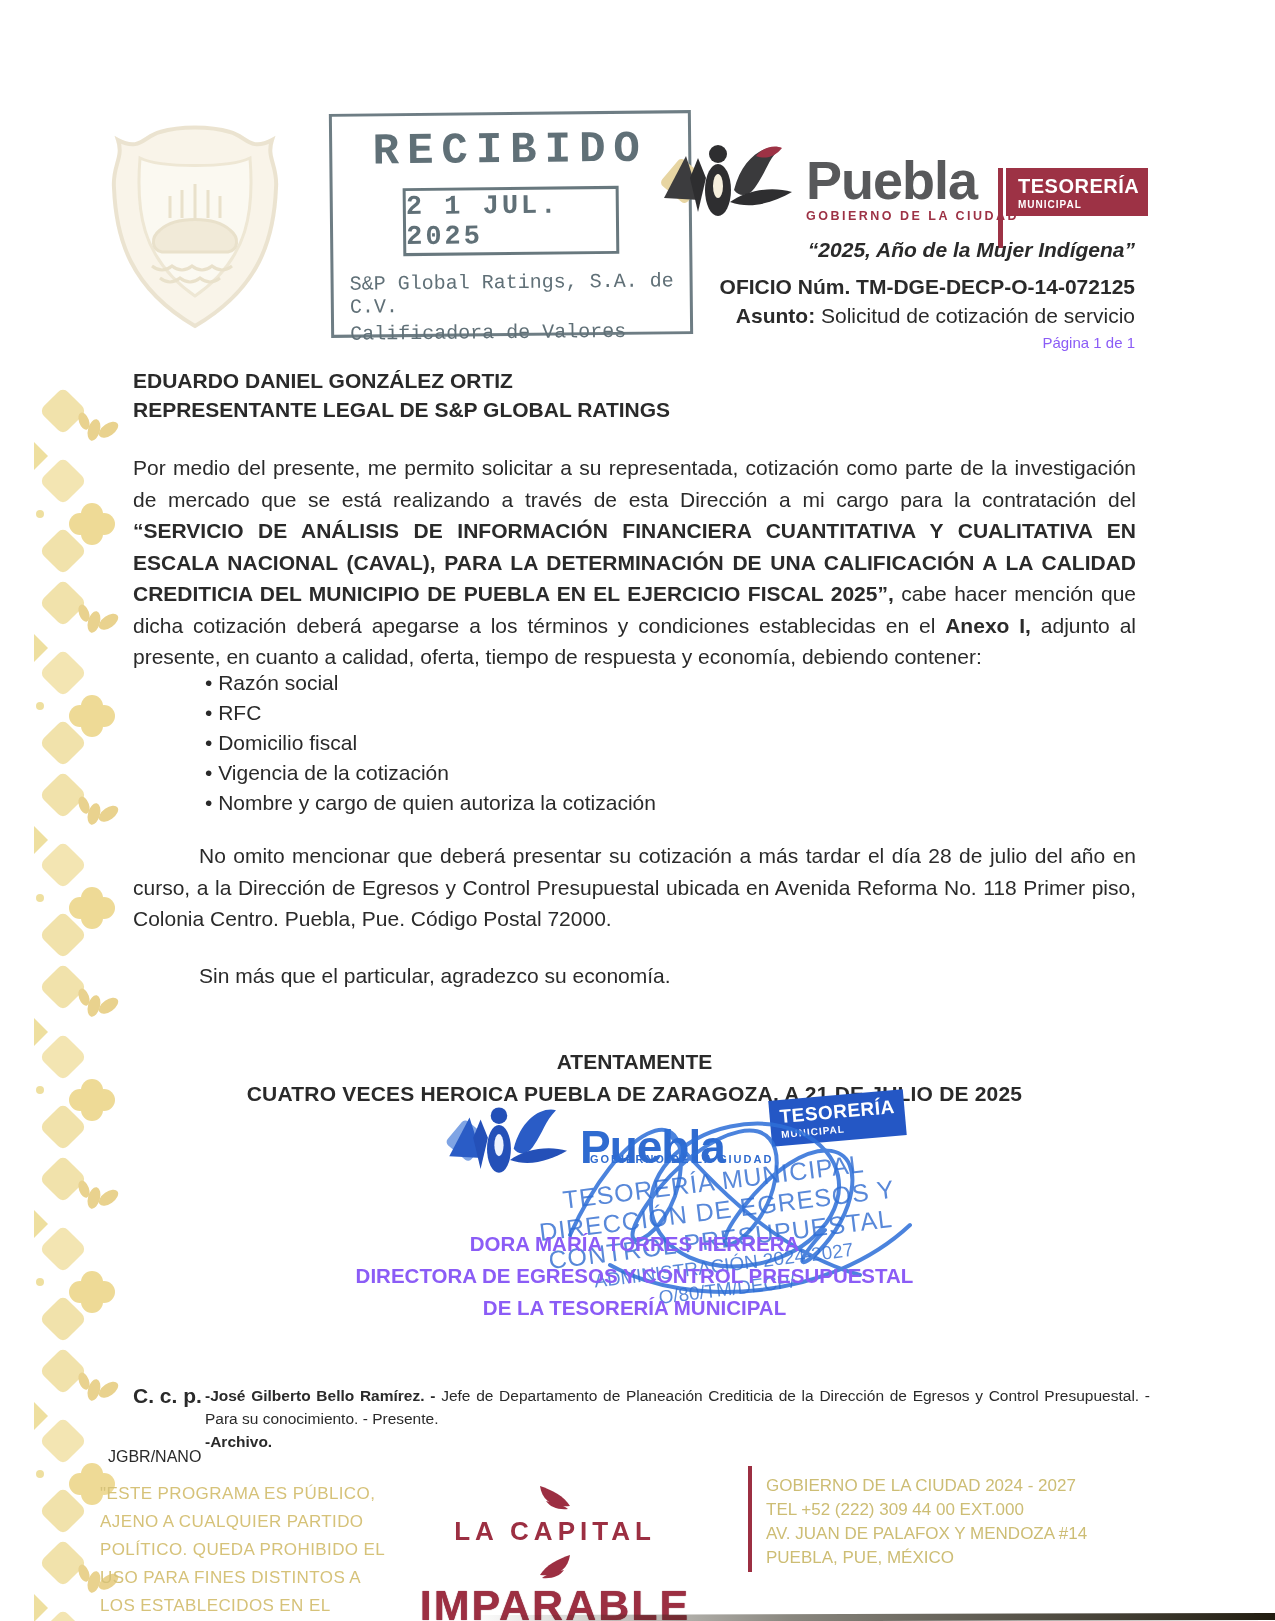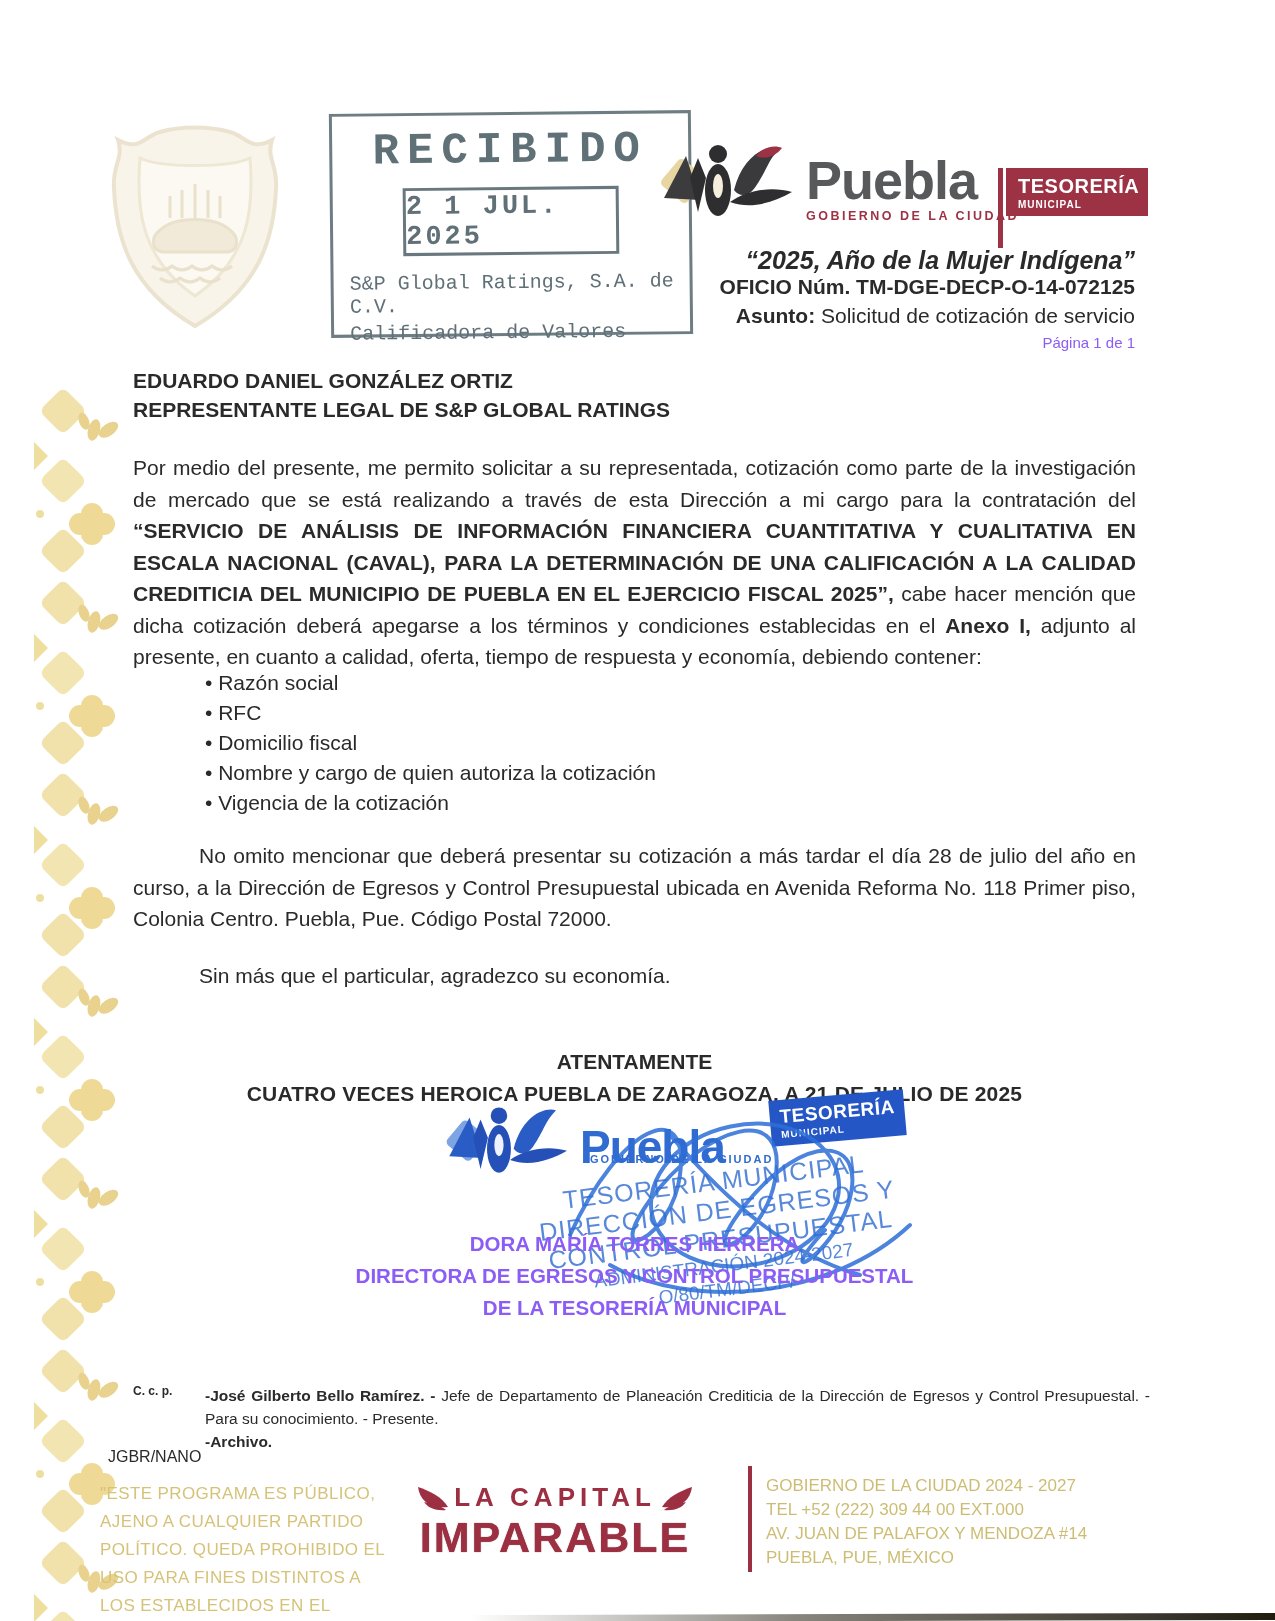--- a/index.html
+++ b/index.html
@@ -25,21 +25,21 @@
   .brand-text{margin-left:6px;}
   .wordmark{font-size:54px;font-weight:bold;color:#58595b;letter-spacing:-1px;line-height:54px;}
   .brand-sub{font-size:12.5px;font-weight:bold;color:#9d3245;letter-spacing:2.5px;margin-top:2px;}
   .tes-wrap{position:absolute;left:998px;top:168px;}
   .tes-bar{position:absolute;left:0;top:0;width:5px;height:80px;background:#9d3245;}
   .tes-box{margin-left:8px;background:#9d3245;color:#fff;padding:7px 12px 6px;width:118px;}
   .tes-1{font-size:20px;font-weight:bold;letter-spacing:.5px;}
   .tes-2{font-size:10px;font-weight:bold;letter-spacing:1px;margin-top:1px;}
   
   .hdr{position:absolute;right:140px;text-align:right;white-space:nowrap;}
-  .hdr-motto{top:246px;font-size:25px;font-weight:bold;font-style:italic;}
+  .hdr-motto{top:238px;font-size:21px;font-weight:bold;font-style:italic;}
   .hdr-oficio{top:275px;font-size:21px;font-weight:bold;}
   .hdr-asunto{top:304px;font-size:21px;}
   .hdr-page{top:334px;font-size:15px;color:#8b5cf6;}
   
   .recipient{position:absolute;left:133px;top:366px;font-weight:bold;font-size:21px;line-height:29px;}
   .bodytxt{position:absolute;left:133px;width:1003px;font-size:21px;line-height:31.5px;
            text-align:justify;margin:0;}
   .p1{top:452px;}
   .bullets{position:absolute;left:205px;top:668px;margin:0;padding:0;list-style:none;
            font-size:21px;line-height:30px;}
@@ -63,31 +63,31 @@
              transform:rotate(-7deg);opacity:.8;}
   .il-a{font-size:25px;letter-spacing:1px;line-height:29px;}
   .il-b{font-size:19px;line-height:24px;}
   .signature{position:absolute;left:90px;top:-30px;opacity:.95;}
   .sig{position:absolute;left:133px;width:1003px;text-align:center;font-weight:bold;
        font-size:20.5px;z-index:5;color:#8b5cf6;}
   .sig-name{top:1232px;}
   .sig-t1{top:1264px;}
   .sig-t2{top:1296px;}
   
-  .ccp-label{position:absolute;left:133px;top:1384px;font-size:12px;font-weight:bold;}
+  .ccp-label{position:absolute;left:133px;top:1384px;font-size:21px;font-weight:bold;}
   .ccp-body{position:absolute;left:205px;top:1384px;width:945px;font-size:15.5px;line-height:23px;
             text-align:justify;}
   .archivo{font-weight:bold;}
   .initials{position:absolute;left:108px;top:1448px;font-size:16px;}
   
   .disclaimer{position:absolute;left:100px;top:1480px;width:300px;font-size:17px;line-height:28px;
               color:#d6c279;letter-spacing:.4px;}
   .capital{position:absolute;left:400px;top:1482px;width:310px;text-align:center;color:#9c2f42;}
   .cap-row{display:flex;align-items:center;justify-content:center;gap:4px;
-           font-size:26px;font-weight:bold;letter-spacing:5px;}
+           font-size:26px;font-weight:bold;letter-spacing:5px;flex-direction:column;}
   .cap-imp{font-size:43px;font-weight:800;letter-spacing:2px;margin-top:0px;
            color:#9c2f42;text-shadow:0 0 1px #7c2335;}
   .f-bar{position:absolute;left:748px;top:1466px;width:4px;height:106px;background:#9c2f42;}
   .f-right{position:absolute;left:766px;top:1474px;font-size:17px;line-height:24px;color:#cdbd74;}
   .scan-edge{position:absolute;left:470px;right:0;bottom:0;height:7px;
              background:linear-gradient(to right,rgba(40,35,20,0),rgba(40,35,20,.55) 40%,#211c10);
              transform:skewY(-.15deg);}
 </style>
 </head>
 <body>
@@ -173,22 +173,22 @@
     <div>EDUARDO DANIEL GONZÁLEZ ORTIZ</div>
     <div>REPRESENTANTE LEGAL DE S&amp;P GLOBAL RATINGS</div>
   </div>
 
   <p class="bodytxt p1"><span>Por medio del presente, me permito solicitar a su representada, cotización como parte de la investigación de mercado que se está realizando a través de esta Dirección a mi cargo para la contratación del </span><span class="b">“SERVICIO DE ANÁLISIS DE INFORMACIÓN FINANCIERA CUANTITATIVA Y CUALITATIVA EN ESCALA NACIONAL (CAVAL), PARA LA DETERMINACIÓN DE UNA CALIFICACIÓN A LA CALIDAD CREDITICIA DEL MUNICIPIO DE PUEBLA EN EL EJERCICIO FISCAL 2025”,</span><span> cabe hacer mención que dicha cotización deberá apegarse a los términos y condiciones establecidas en el </span><span class="b">Anexo I,</span><span> adjunto al presente, en cuanto a calidad, oferta, tiempo de respuesta y economía, debiendo contener:</span></p>
 
   <ul class="bullets">
     <li>Razón social</li>
     <li>RFC</li>
     <li>Domicilio fiscal</li>
+    <li>Vigencia de la cotización</li>
     <li>Nombre y cargo de quien autoriza la cotización</li>
-    <li>Vigencia de la cotización</li>
   </ul>
 
   <p class="bodytxt p2">No omito mencionar que deberá presentar su cotización a más tardar el día 28 de julio del año en curso, a la Dirección de Egresos y Control Presupuestal ubicada en Avenida Reforma No. 118 Primer piso, Colonia Centro. Puebla, Pue. Código Postal 72000.</p>
   <p class="bodytxt p3">Sin más que el particular, agradezco su economía.</p>
 
   <div class="att">ATENTAMENTE</div>
   <div class="place">CUATRO VECES HEROICA PUEBLA DE ZARAGOZA, A 21 DE JULIO DE 2025</div>
 
   <div class="ink">
     <div class="ink-logo-row">

